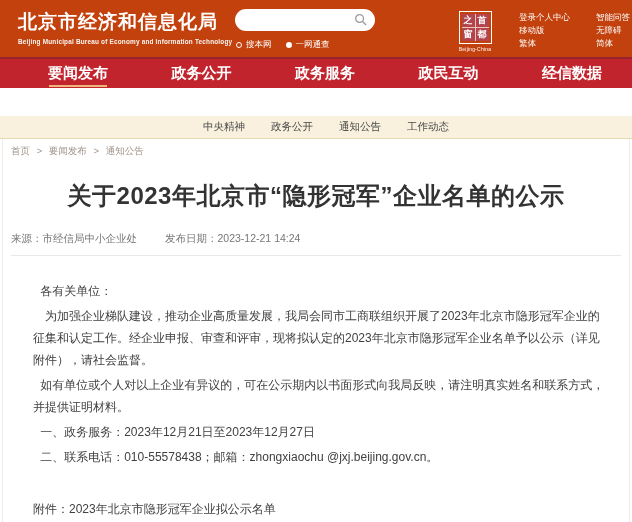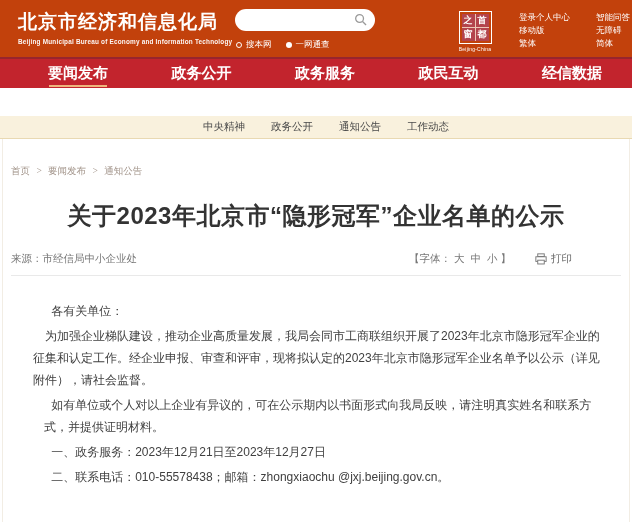--- a/index.html
+++ b/index.html
@@ -43,37 +43,37 @@
               bottom:1px; width:58px; height:2px; background:#eeb77d; }
 
   
   .subnav { height:23px; background:#f9f1dd; border-bottom:1px solid #e9d9b2;
             display:flex; align-items:center; gap:26px; padding-left:203px;margin-top:28px; }
   .subnav-item { font-size:10.5px; color:#4a4a4a; cursor:pointer; white-space:nowrap; }
 
   
   .content { height:406px; background:#fff; border-left:1px solid #f2ede4;
              border-right:1px solid #f2ede4; margin:0 2px; position:relative; }
-  .breadcrumb { padding:26px 0 0 8px; font-size:9.5px; color:#a2948a;font-family:Liberation Serif, serif; }
+  .breadcrumb { padding:6px 0 0 8px; font-size:9.5px; color:#a2948a; }
   .breadcrumb .sep { margin:0 4px; }
   .breadcrumb .crumb { cursor:pointer; }
 
   .article-title { text-align:center; font-size:24px; font-weight:bold; color:#333;
                    margin:22px 0 20px; letter-spacing:.5px; }
   .meta-row { display:flex; justify-content:space-between; align-items:center;
               font-size:10.5px; color:#777; padding:0 57px 9px 8px; }
   .meta-left { display:flex; gap:28px; }
   .meta-right { display:flex; align-items:center; gap:24px; }
   .font-sizes span.sz { margin:0 3px; cursor:pointer; }
   .print-btn { display:flex; align-items:center; gap:4px; cursor:pointer; color:#666; }
   .divider { border-top:1px solid #e9e9e9; margin:0 8px; }
 
   .body-text { padding:24px 20px 0 30px; font-size:12px; color:#404040; line-height:22px; }
   .body-text p { margin-bottom:3px; }
-  .p-indent1 { text-indent:.6em;margin-left:11px; }
+  .p-indent1 { text-indent:.6em; }
   .p-indent2 { text-indent:1em; }
   .attachment { padding:30px 20px 0 30px; font-size:12px; color:#404040; }
   .attachment .att-name { cursor:pointer; }
 
   
   .page-bottom { height:5px; border-top:1px solid #dcdcdc; background:#f6f6f6; margin-top:0; }
 </style>
 </head>
 <body>
 
@@ -153,42 +153,35 @@
     <span class="crumb">通知公告</span>
   </div>
 
   <h1 class="article-title">关于2023年北京市“隐形冠军”企业名单的公示</h1>
 
   <div class="meta-row">
     <div class="meta-left">
       <span>
         <span>来源：</span><span>市经信局中小企业处</span>
       </span>
-    </div>
-    <div class="meta-right">
-      <span class="font-sizes">
-        <span>【字体：</span><span class="sz">大</span><span class="sz">中</span><span class="sz">小</span><span>】</span>
-      </span>
-      <span class="print-btn">
-        <svg width="12" height="12" viewBox="0 0 14 14">
-          <rect x="3.2" y="1" width="7.6" height="3" fill="none" stroke="#777" stroke-width="1.1"></rect>
-          <rect x="1" y="4.4" width="12" height="5.4" fill="none" stroke="#777" stroke-width="1.1"></rect>
-          <rect x="3.2" y="8.4" width="7.6" height="4.4" fill="#fff" stroke="#777" stroke-width="1.1"></rect>
-        </svg>
-        <span>打印</span>
+      <span>
+        <span>发布日期：</span><span>2023-12-21 14:24</span>
       </span>
     </div>
   </div>
 
   <div class="divider"></div>
 
   <div class="body-text">
     <p class="p-indent1">各有关单位：</p>
     <p class="p-indent2">为加强企业梯队建设，推动企业高质量发展，我局会同市工商联组织开展了2023年北京市隐形冠军企业的征集和认定工作。经企业申报、审查和评审，现将拟认定的2023年北京市隐形冠军企业名单予以公示（详见附件），请社会监督。</p>
     <p class="p-indent1">如有单位或个人对以上企业有异议的，可在公示期内以书面形式向我局反映，请注明真实姓名和联系方式，并提供证明材料。</p>
     <p class="p-indent1">一、政务服务：2023年12月21日至2023年12月27日</p>
     <p class="p-indent1">二、联系电话：010-55578438；邮箱：zhongxiaochu @jxj.beijing.gov.cn。</p>
   </div>
 
+  <div class="attachment">
+    <span>附件：</span><span class="att-name">2023年北京市隐形冠军企业拟公示名单</span>
+  </div>
 
 </div>
 
 <div class="page-bottom"></div>
 
 </body></html>

